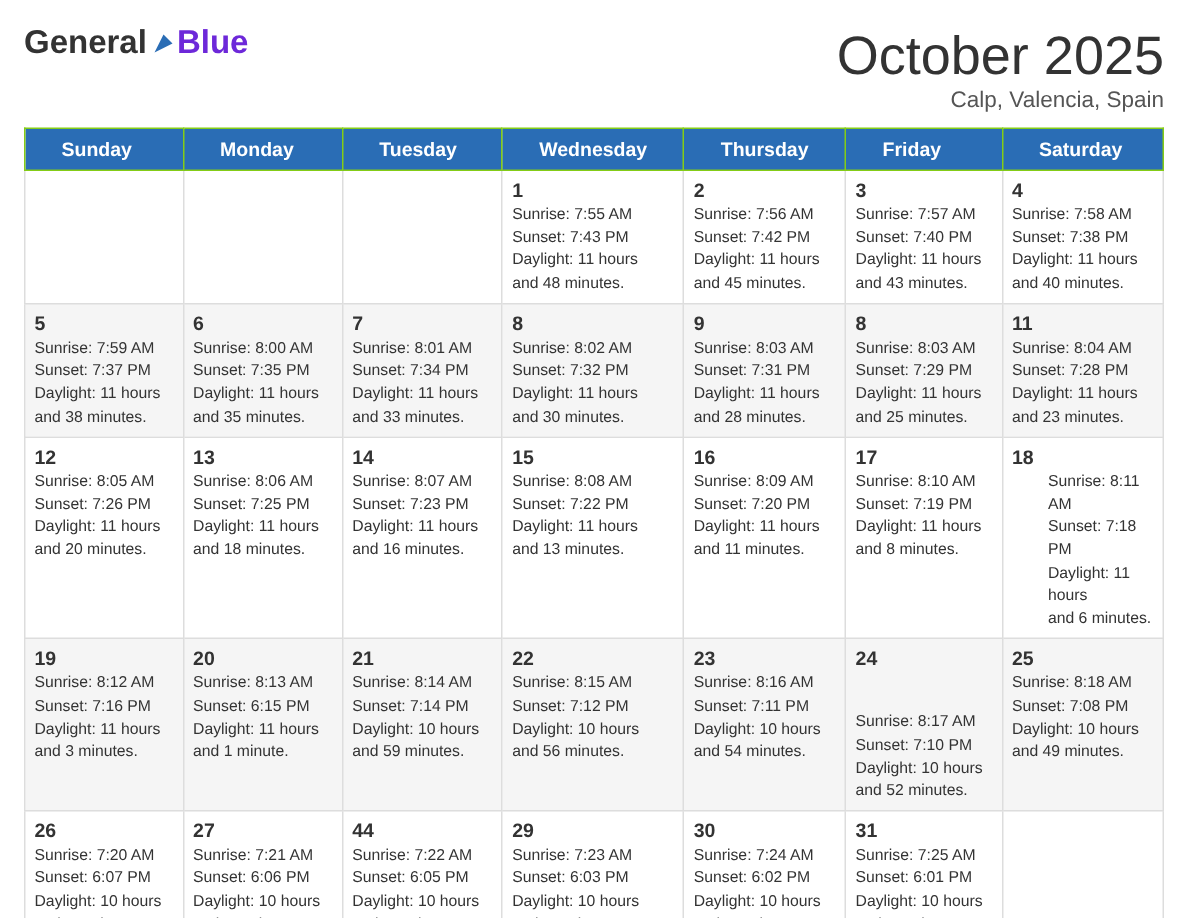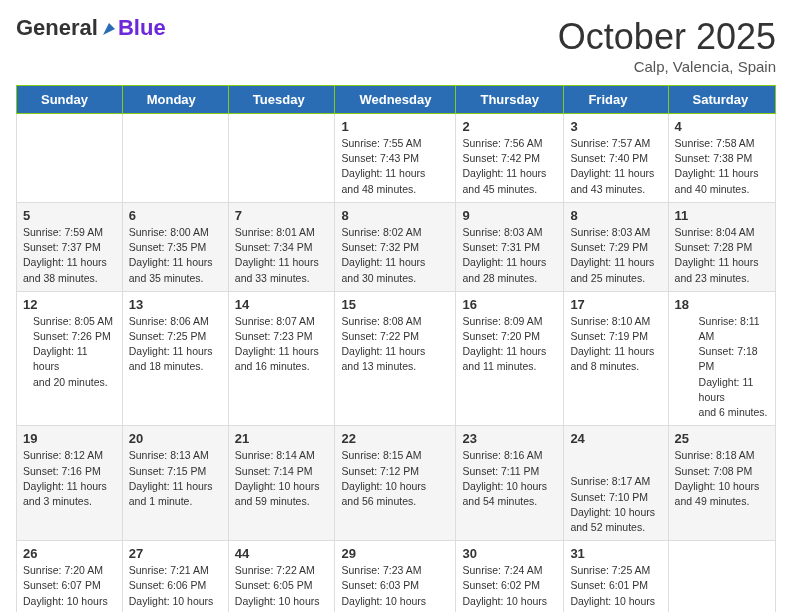--- a/index.html
+++ b/index.html
@@ -207,21 +207,21 @@
           <div class="day-number">11</div>
           <div class="day-info" style="white-space: pre-line;">Sunrise: 8:04 AM
 Sunset: 7:28 PM
 Daylight: 11 hours
 and 23 minutes.</div>
         </td>
       </tr>
       <tr>
         <td>
           <div class="day-number">12</div>
-          <div class="day-info" style="white-space: pre-line; margin-left: 10px;">Sunrise: 8:05 AM
+          <div class="day-info" style="white-space: pre-line;">Sunrise: 8:05 AM
 Sunset: 7:26 PM
 Daylight: 11 hours
 and 20 minutes.</div>
         </td>
         <td>
           <div class="day-number">13</div>
           <div class="day-info" style="white-space: pre-line;">Sunrise: 8:06 AM
 Sunset: 7:25 PM
 Daylight: 11 hours
 and 18 minutes.</div>
@@ -266,21 +266,21 @@
         <td>
           <div class="day-number">19</div>
           <div class="day-info" style="white-space: pre-line;">Sunrise: 8:12 AM
 Sunset: 7:16 PM
 Daylight: 11 hours
 and 3 minutes.</div>
         </td>
         <td>
           <div class="day-number">20</div>
           <div class="day-info" style="white-space: pre-line;">Sunrise: 8:13 AM
-Sunset: 7:15 PM
+Sunset: 6:15 PM
 Daylight: 11 hours
 and 1 minute.</div>
         </td>
         <td>
           <div class="day-number">21</div>
           <div class="day-info" style="white-space: pre-line;">Sunrise: 8:14 AM
 Sunset: 7:14 PM
 Daylight: 10 hours
 and 59 minutes.</div>
         </td>

